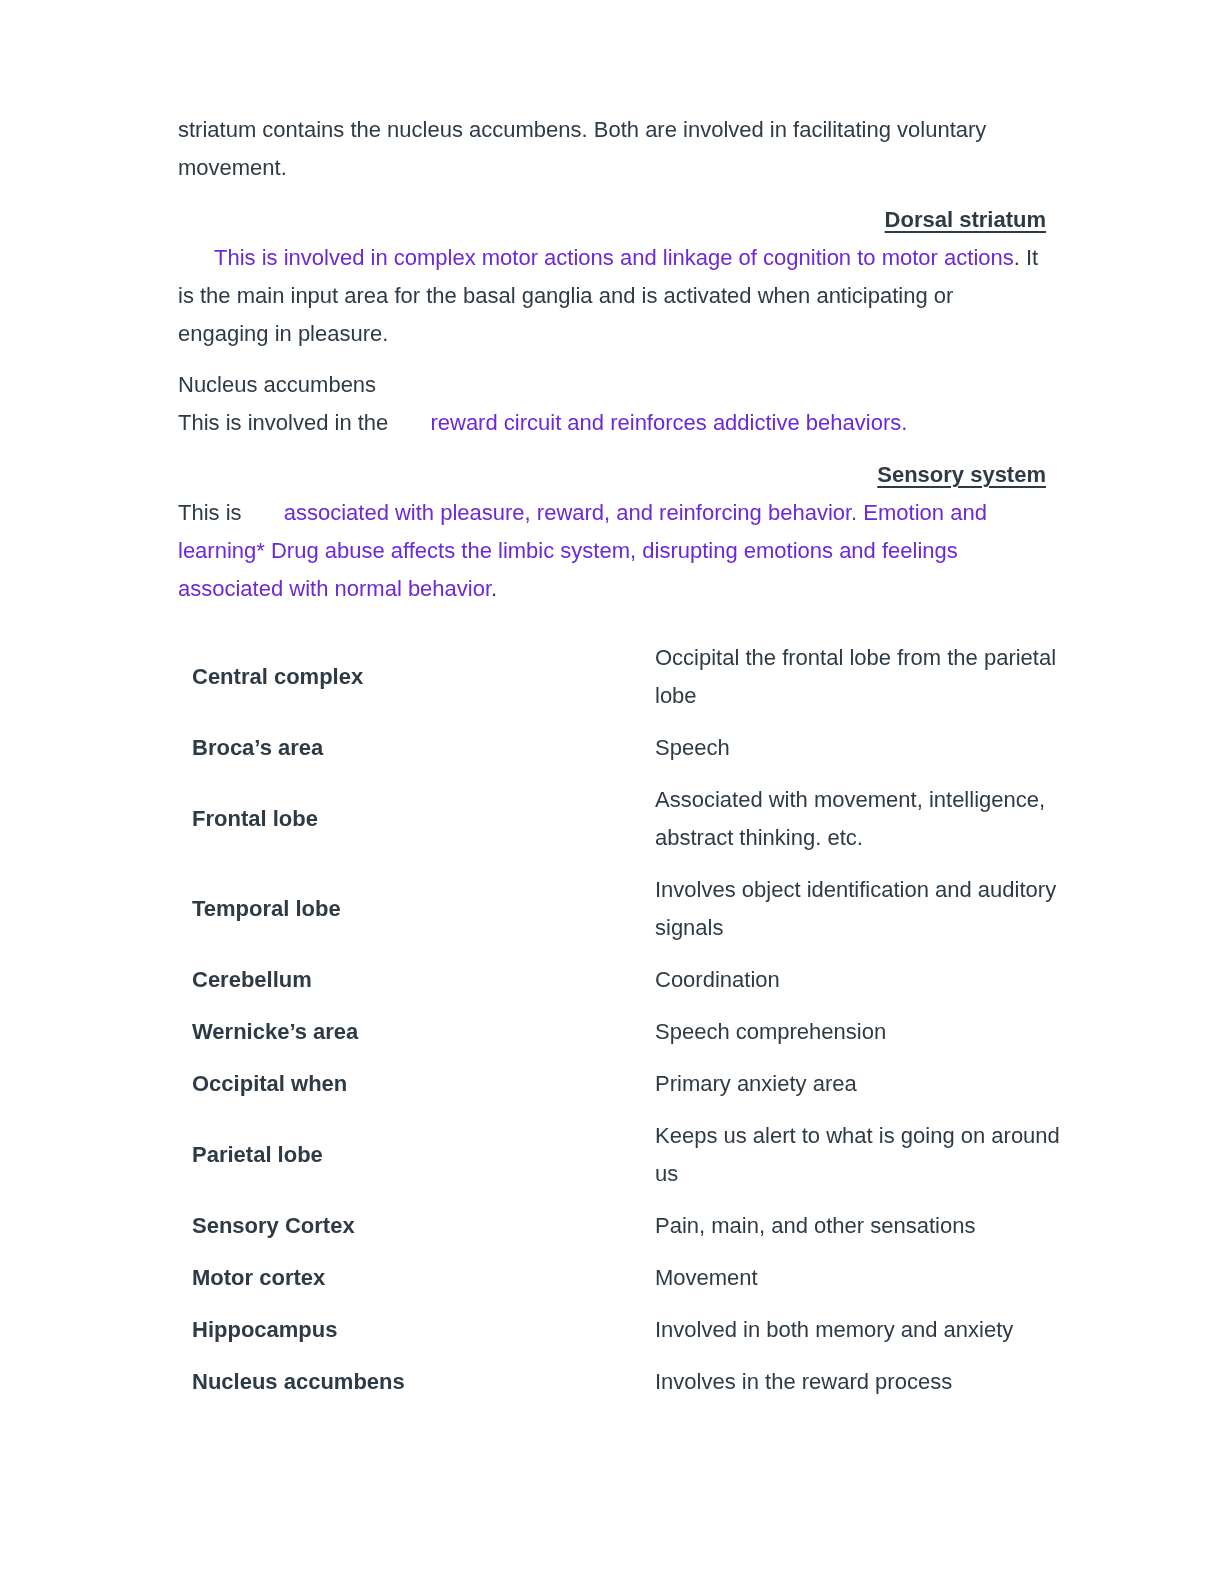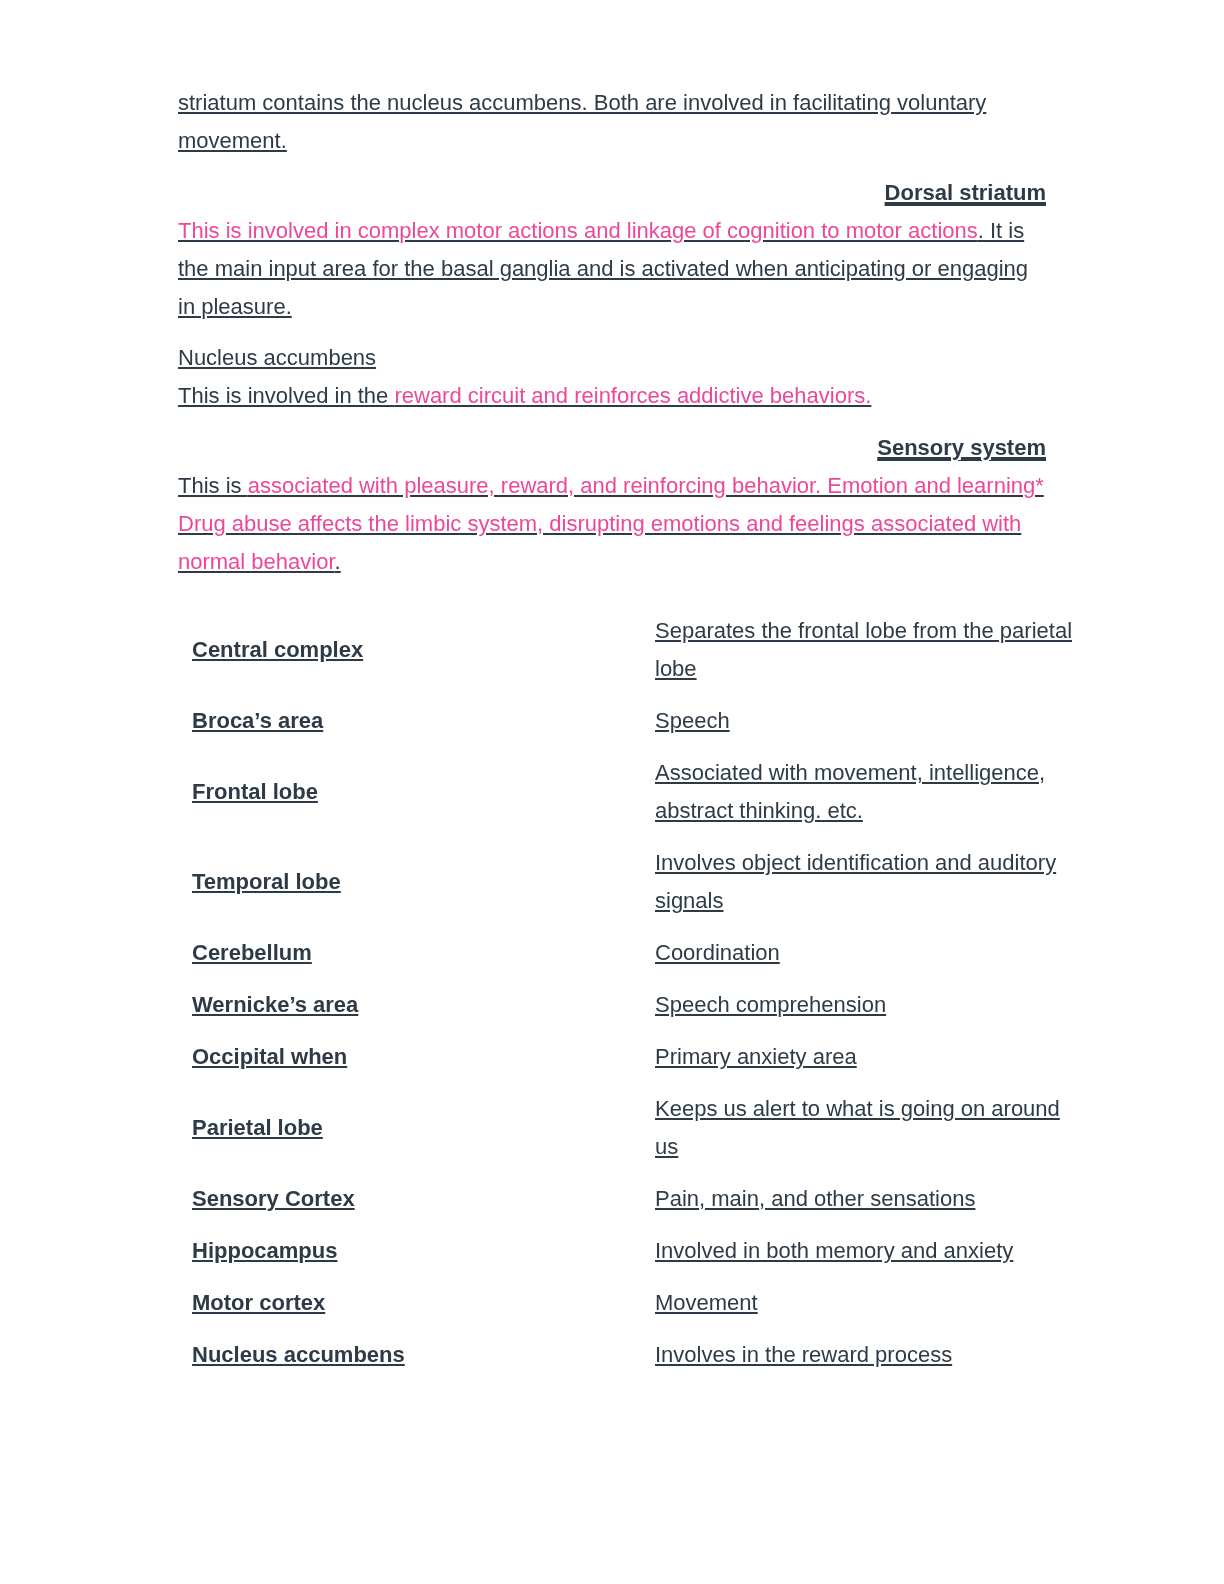--- a/index.html
+++ b/index.html
@@ -13,36 +13,36 @@
     font-family: "Liberation Sans", "DejaVu Sans", sans-serif;
     font-size: 22px;
     line-height: 38px;
     color: #2e3b47;
     overflow: hidden;
   }
   .page {
     box-sizing: border-box;
     width: 1224px;
     height: 1584px;
-    padding: 84px 178px 60px 178px;
-    text-decoration: underline;
+    padding: 111px 178px 60px 178px;
   }
   p {
     margin: 0 0 13px 0;
   }
   .section-heading {
     font-weight: 700;
     text-decoration: underline;
     text-decoration-thickness: 2px;
     text-underline-offset: 4px;
     margin: 14px 0 0 0;
     text-align: right;
   }
   .red {
-    color: #ec4899;
+    color: #6d28d9;
+    margin-left: 36px;
   }
   .dark {
     color: #2e3b47;
   }
   table.glossary {
     border-collapse: collapse;
     table-layout: fixed;
     width: 868px;
     margin-top: 24px;
     border: none;
@@ -81,21 +81,21 @@
 
   <p class="section-heading">Sensory system</p>
   <p>
     <span class="dark">This is </span><span class="red">associated with pleasure, reward, and reinforcing behavior. Emotion and learning* Drug abuse affects the limbic system, disrupting emotions and feelings associated with normal behavior</span><span class="dark">.</span>
   </p>
 
   <table class="glossary">
     <tbody>
       <tr>
         <td class="term-cell">Central complex</td>
-        <td class="definition-cell">Separates the frontal lobe from the parietal lobe</td>
+        <td class="definition-cell">Occipital the frontal lobe from the parietal lobe</td>
       </tr>
       <tr>
         <td class="term-cell">Broca’s area</td>
         <td class="definition-cell">Speech</td>
       </tr>
       <tr>
         <td class="term-cell">Frontal lobe</td>
         <td class="definition-cell">Associated with movement, intelligence, abstract thinking. etc.</td>
       </tr>
       <tr>
@@ -116,26 +116,26 @@
       </tr>
       <tr>
         <td class="term-cell">Parietal lobe</td>
         <td class="definition-cell">Keeps us alert to what is going on around us</td>
       </tr>
       <tr>
         <td class="term-cell">Sensory Cortex</td>
         <td class="definition-cell">Pain, main, and other sensations</td>
       </tr>
       <tr>
+        <td class="term-cell">Motor cortex</td>
+        <td class="definition-cell">Movement</td>
+      </tr>
+      <tr>
         <td class="term-cell">Hippocampus</td>
         <td class="definition-cell">Involved in both memory and anxiety</td>
-      </tr>
-      <tr>
-        <td class="term-cell">Motor cortex</td>
-        <td class="definition-cell">Movement</td>
       </tr>
       <tr>
         <td class="term-cell">Nucleus accumbens</td>
         <td class="definition-cell">Involves in the reward process</td>
       </tr>
     </tbody>
   </table>
 
 </div>
 

